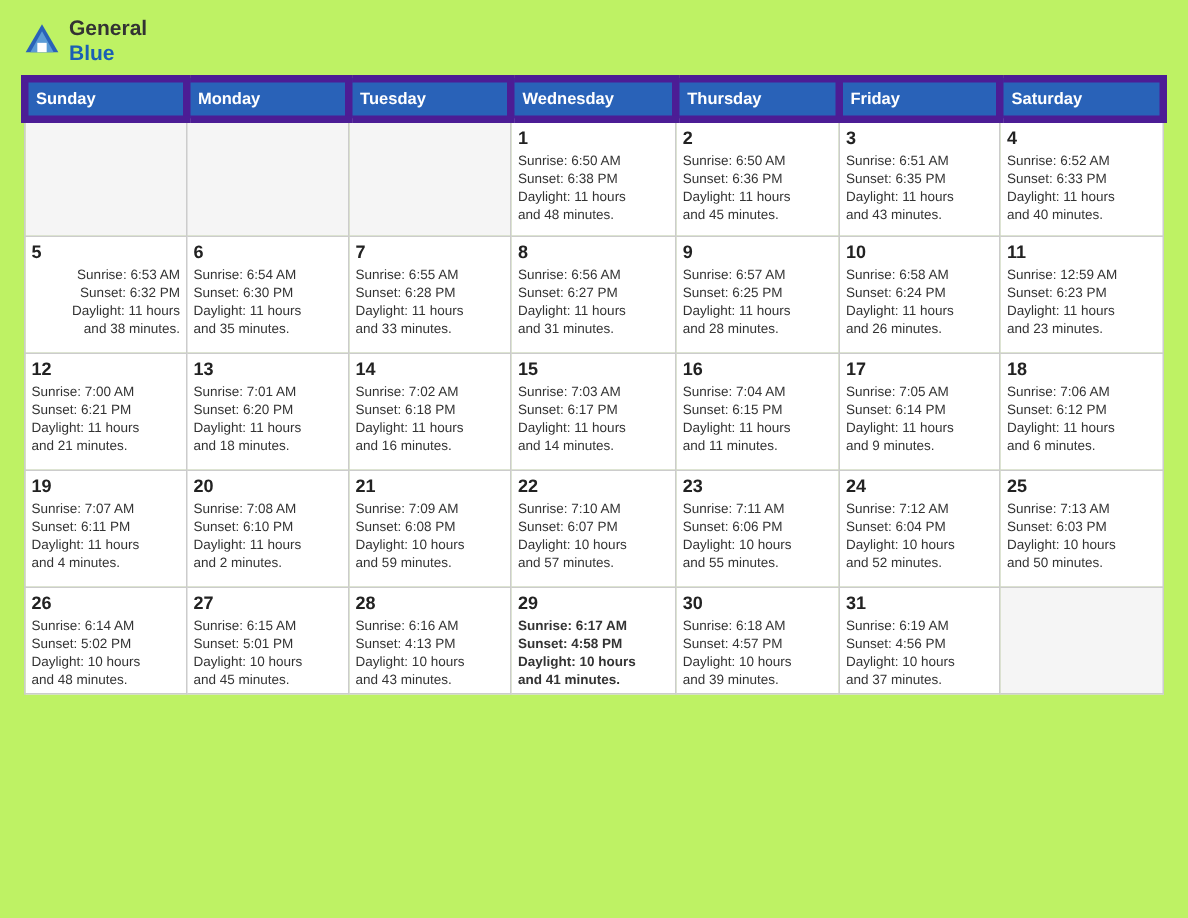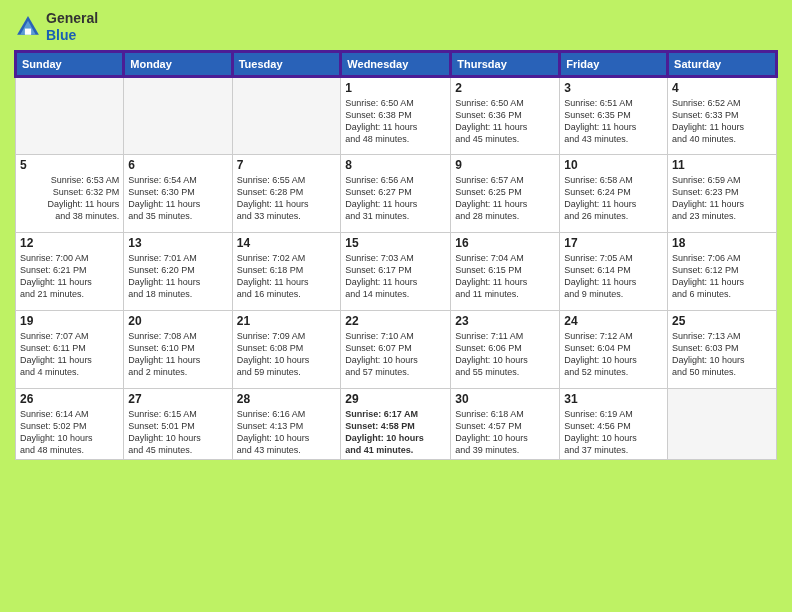--- a/index.html
+++ b/index.html
@@ -56,21 +56,21 @@
       border-collapse: collapse;
       font-size: 9.5px;
     }
     .calendar th {
       background: #2962b8;
       color: #fff;
       text-align: left;
       padding: 5px 5px;
       font-size: 11px;
       font-weight: bold;
-      border: 3px solid #4c1d95;
+      border: 5px solid #4c1d95;
     }
     .calendar td {
       border: 1px solid #ccc;
       vertical-align: top;
       padding: 3px 4px;
       width: 113px;
       height: 78px;
       background: #fff;
     }
     .calendar td.empty {
@@ -193,21 +193,21 @@
           </td>
           <td>
             <div class="day-num">10</div>
             <div class="day-info" style="white-space: pre-line;">Sunrise: 6:58 AM
 Sunset: 6:24 PM
 Daylight: 11 hours
 and 26 minutes.</div>
           </td>
           <td>
             <div class="day-num">11</div>
-            <div class="day-info" style="white-space: pre-line;">Sunrise: 6:59 AM
+            <div class="day-info" style="white-space: pre-line;">Sunrise: 12:59 AM
 Sunset: 6:23 PM
 Daylight: 11 hours
 and 23 minutes.</div>
           </td>
         </tr>
         <tr>
           <td>
             <div class="day-num">12</div>
             <div class="day-info" style="white-space: pre-line;">Sunrise: 7:00 AM
 Sunset: 6:21 PM

